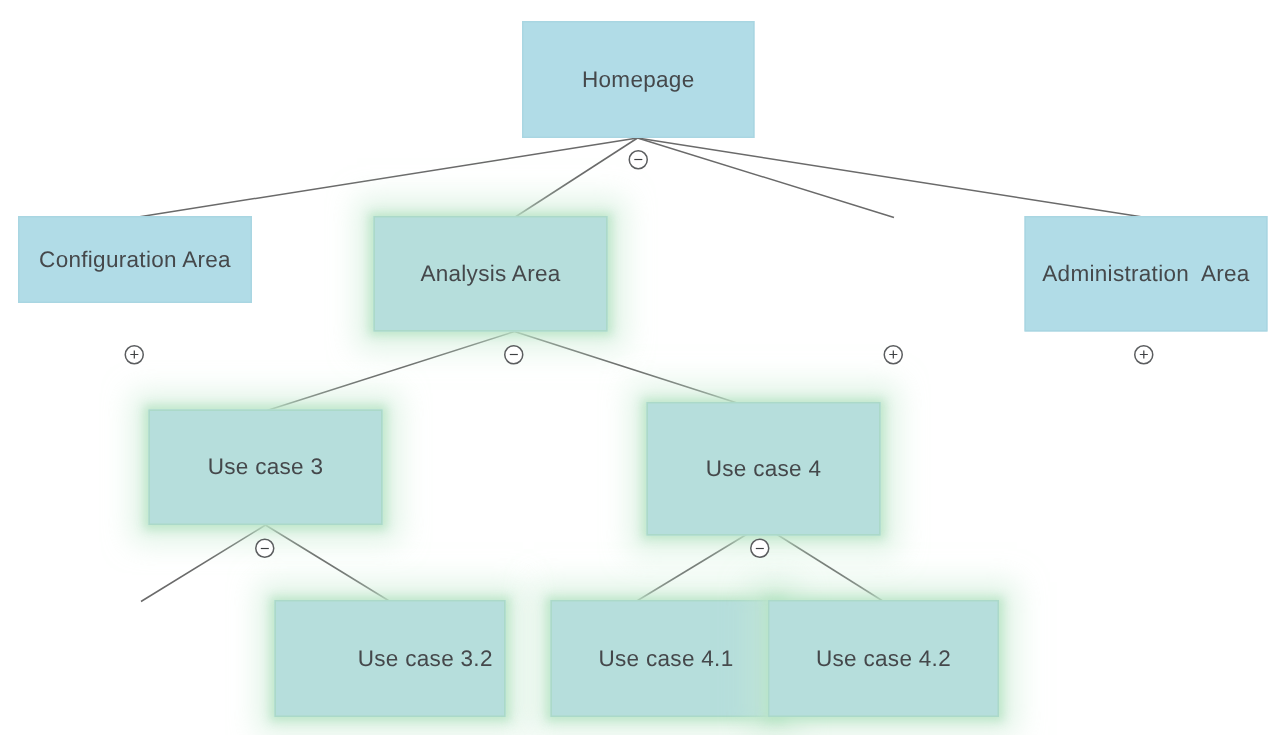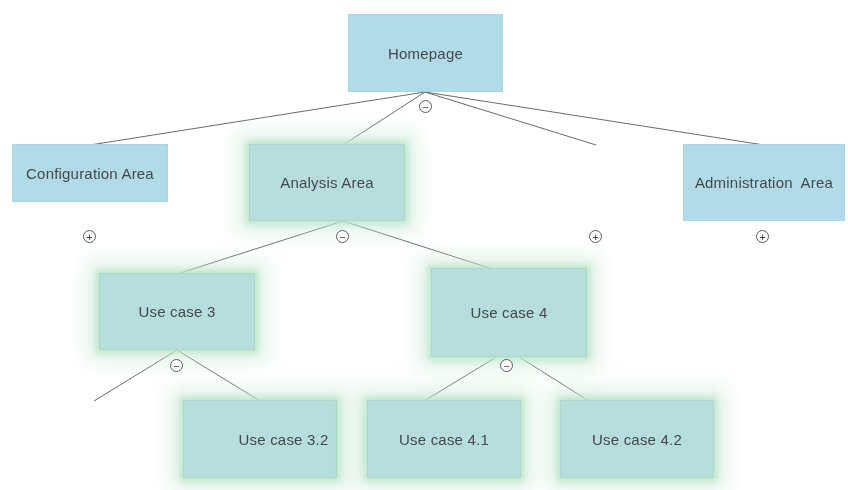--- a/index.html
+++ b/index.html
@@ -107,21 +107,21 @@
 
 
   <div class="node glow" style="left:183px; top:400px; width:154px; height:78px;padding-left:47px;">
     <span class="node-label">Use case 3.2</span>
   </div>
 
   <div class="node glow" style="left:347px; top:400px; width:154px; height:78px;margin-left:20px;">
     <span class="node-label">Use case 4.1</span>
   </div>
 
-  <div class="node glow" style="left:512px; top:400px; width:154px; height:78px;margin-left:48px;">
+  <div class="node glow" style="left:512px; top:400px; width:154px; height:78px;">
     <span class="node-label">Use case 4.2</span>
   </div>
 
   <div class="toggle" style="left:419px; top:100px;">−</div>
 
   <div class="toggle" style="left:83px; top:230px;">+</div>
 
   <div class="toggle" style="left:336px; top:230px;">−</div>
 
   <div class="toggle" style="left:589px; top:230px;">+</div>

